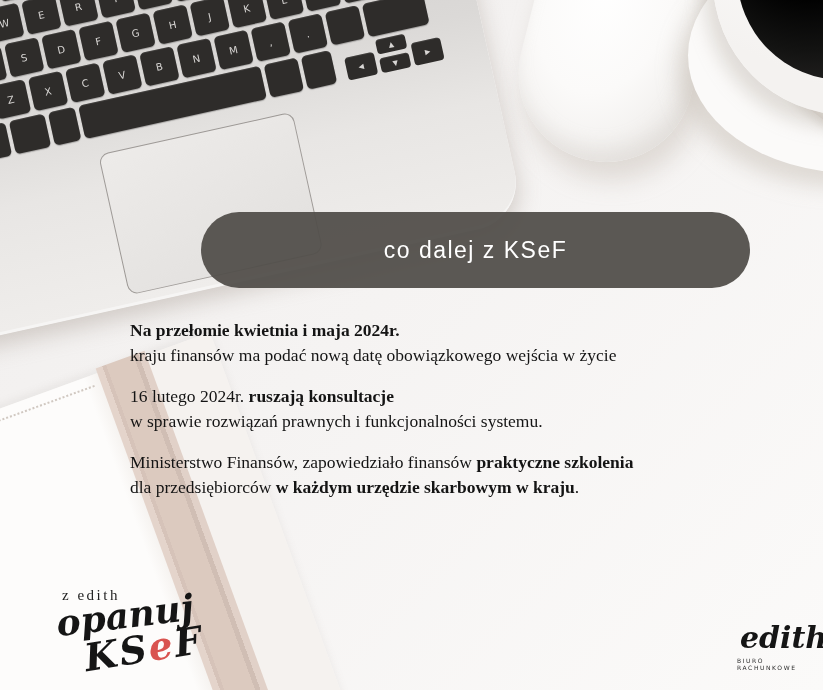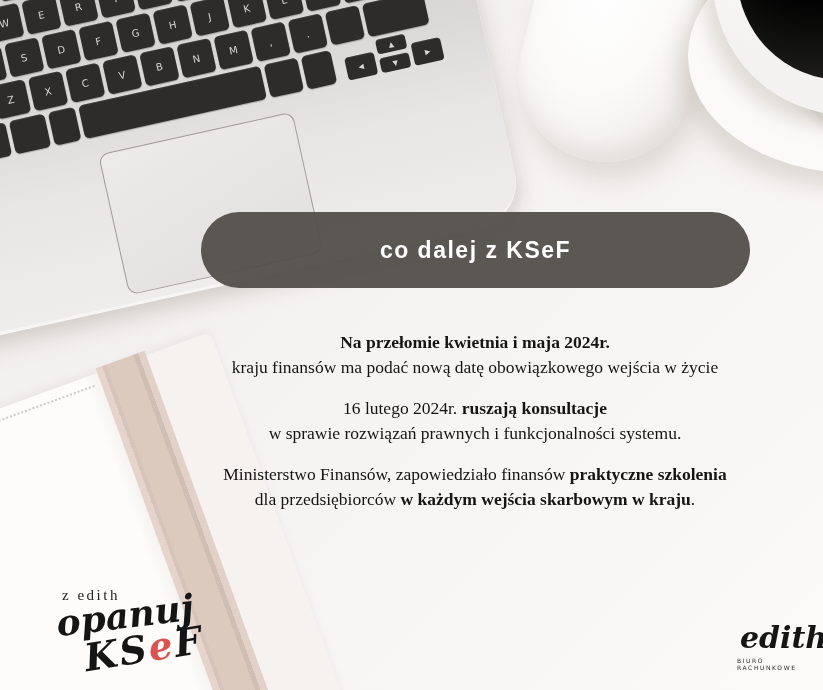--- a/index.html
+++ b/index.html
@@ -75,26 +75,26 @@
     position:absolute; left:210px; top:-5px; width:52px; height:540px;
     background:linear-gradient(90deg,#e4d4cb 0 7px,#d6c3b9 7px 11px,#dccabf 11px 40px,#d0beb4 40px 45px,#e1d1c8 45px 52px);
   }
   
   .banner{
     position:absolute; left:201px; top:212px; width:549px; height:76px;
     background:rgba(82,79,75,.95); border-radius:38px;
     display:flex; align-items:center; justify-content:center;
   }
   .banner-title{
-    color:#ffffff; font-family:"Liberation Sans",sans-serif; font-weight:bold;
+    color:#ffffff; font-family:"Liberation Sans",sans-serif; font-weight:normal;
     font-size:23px; letter-spacing:1.5px;
   }
   .content{
-    position:absolute; left:130px; top:318px; width:690px; text-align:center;
-    color:#141414; font-size:17.5px; line-height:1.4;margin-top:12px;
+    position:absolute; left:130px; top:318px; width:690px; 
+    color:#141414; font-size:17.5px; line-height:1.4;
   }
   .content p{margin:0 0 17px 0;}
   .content p.last{margin-bottom:0;}
   .b{font-weight:bold;}
   
   .series-tag{
     position:absolute; left:62px; top:587px; font-size:15px; letter-spacing:2.5px; color:#1d1d1d;
   }
   .script{font-family:"DejaVu Serif",serif; font-style:italic; font-weight:bold; color:#151515;}
   .opanuj{position:absolute; left:56px; top:594px; font-size:36px; transform:rotate(-7deg);}
@@ -177,21 +177,21 @@
     <p>
       <span class="b">Na przełomie kwietnia i maja 2024r.</span><br>
       <span>kraju finansów ma podać nową datę obowiązkowego wejścia w życie</span><br>
     </p>
     <p>
       <span>16 lutego 2024r. </span><span class="b">ruszają konsultacje</span><br>
       <span>w sprawie rozwiązań prawnych i funkcjonalności systemu.</span>
     </p>
     <p class="last">
       <span>Ministerstwo Finansów, zapowiedziało finansów </span><span class="b">praktyczne szkolenia</span><br>
-      <span>dla przedsiębiorców </span><span class="b">w każdym wejścia skarbowym w kraju</span><span>.</span>
+      <span>dla przedsiębiorców </span><span class="b">w każdym urzędzie skarbowym w kraju</span><span>.</span>
     </p>
   </div>
 
   <div class="series-tag">z edith</div>
   <div class="script opanuj">opanuj</div>
   <div class="script ksef"><span>K</span><span>S</span><span class="red">e</span><span>F</span></div>
 
   <div class="script edith">edith</div>
   <div class="edith-sub">biuro rachunkowe</div>
 

